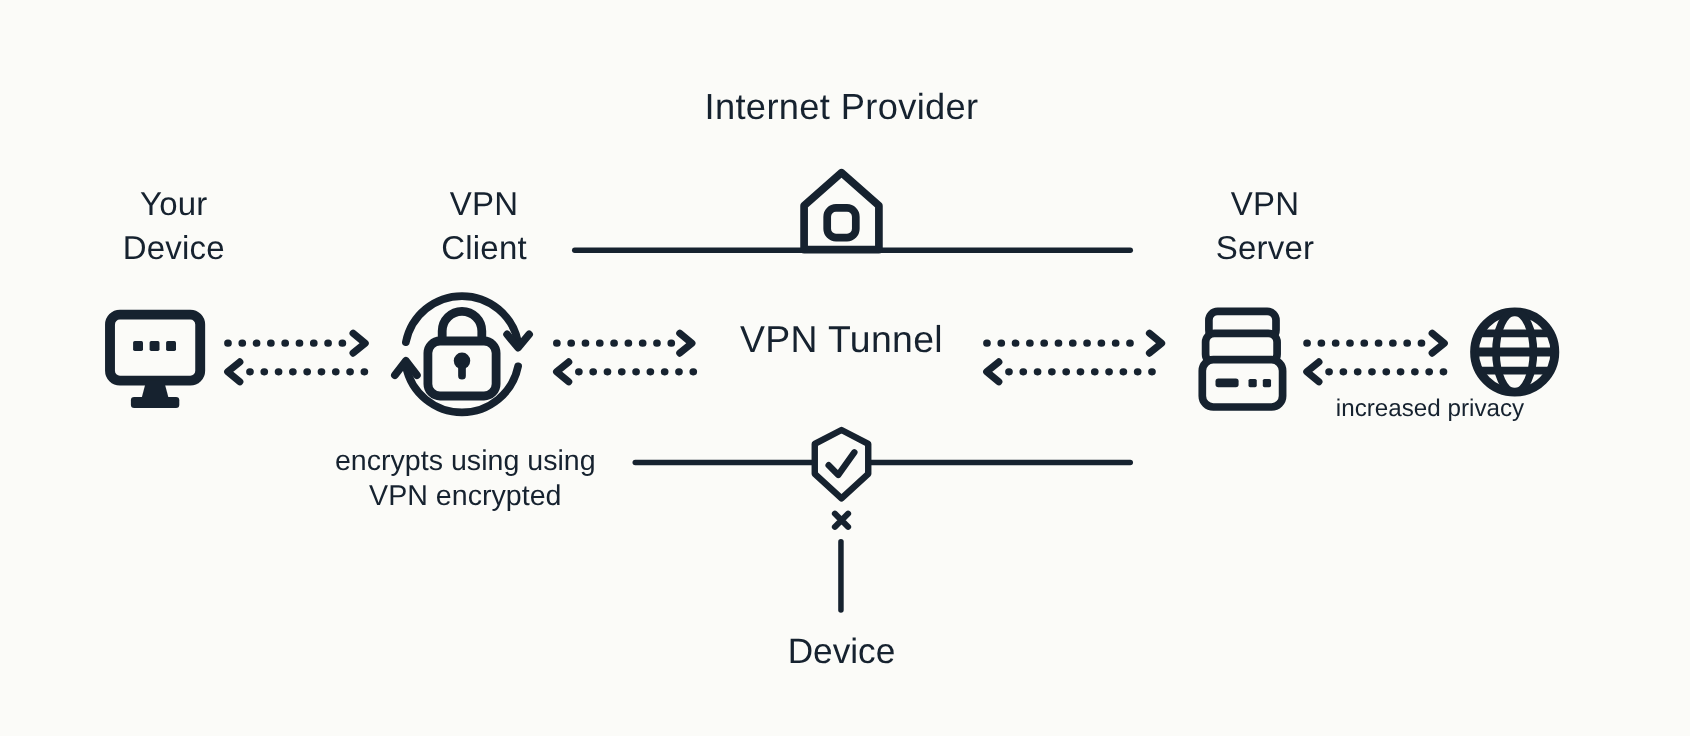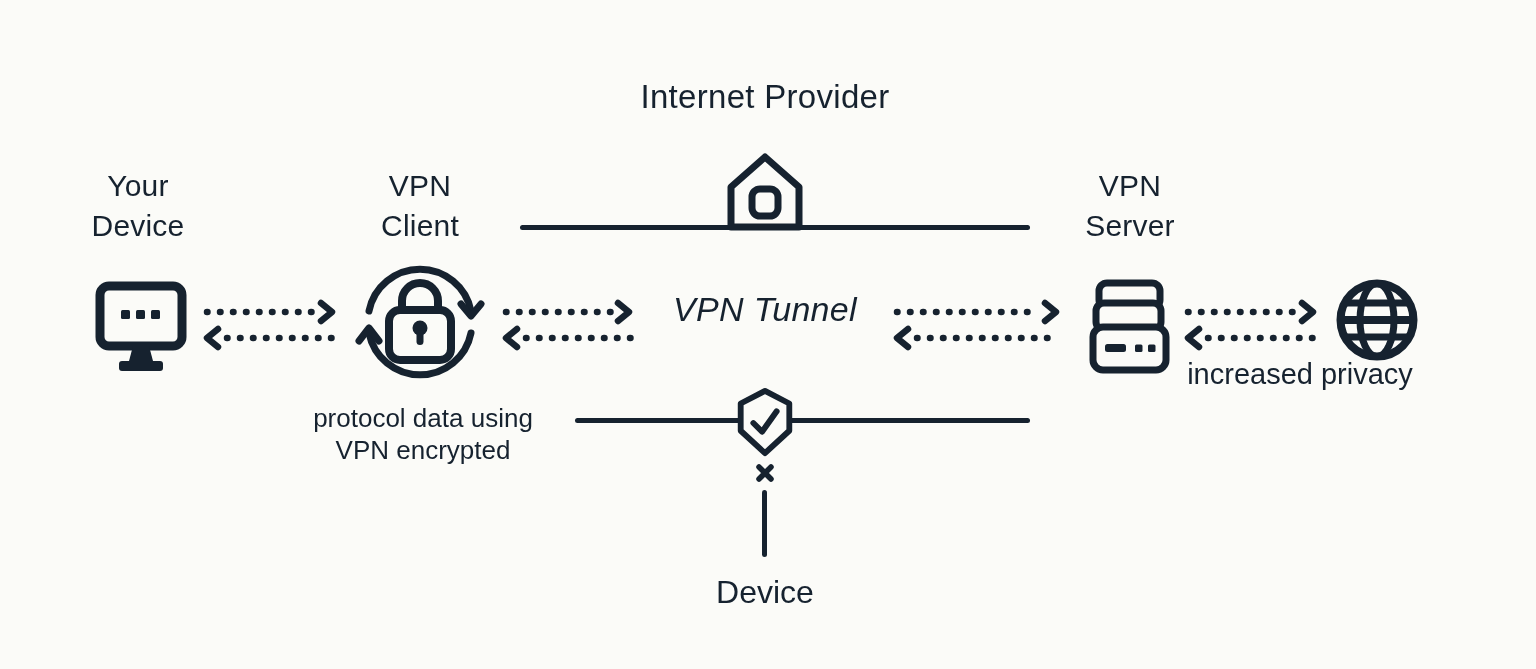--- a/index.html
+++ b/index.html
@@ -7,25 +7,25 @@
     width:1536px;height:669px;
     background:#FBFBF8;
     font-family:"Liberation Sans", sans-serif;
     color:#16222F;
     position:relative;
     overflow:hidden;
   }
   .stage{position:absolute;inset:0;}
   .abs{position:absolute;}
   .ctr{transform:translateX(-50%);text-align:center;}
-  .label{font-size:30px;line-height:40px;font-weight:500;letter-spacing:.2px;}
+  .label{font-size:30px;line-height:40px;font-weight:500;letter-spacing:.2px;margin-left:20px;}
   .title{font-size:33px;font-weight:400;letter-spacing:.3px;}
-  .tunnel-label{font-size:34px;font-weight:500;letter-spacing:.3px;font-style:italic;}
+  .tunnel-label{font-size:34px;font-weight:500;letter-spacing:.3px;}
   .caption{font-size:26px;line-height:32px;font-weight:400;}
-  .caption-lg{font-size:29px;font-weight:400;}
+  .caption-lg{font-size:22px;font-weight:400;}
   .hackers{font-size:32px;font-weight:500;}
   .rail{background:#16222F;height:5px;border-radius:3px;}
   .vline{background:#16222F;width:5px;border-radius:3px;}
   svg{display:block;overflow:visible;}
 </style>
 </head>
 <body>
 
 <div class="stage">
 
@@ -44,21 +44,21 @@
     <div>Client</div>
   </div>
   <div class="abs ctr label" style="left:1130px;top:166px;">
     <div>VPN</div>
     <div>Server</div>
   </div>
 
   <div class="abs ctr tunnel-label" style="left:765px;top:290px;">VPN Tunnel</div>
 
   <div class="abs ctr caption" style="left:423px;top:402px;">
-    <div>protocol data using</div>
+    <div>encrypts using using</div>
     <div>VPN encrypted</div>
   </div>
   <div class="abs ctr caption-lg" style="left:1300px;top:358px;">increased privacy</div>
   <div class="abs ctr hackers" style="left:765px;top:574px;">Device</div>
 
   <div class="abs" style="left:95px;top:281px;">
     <svg width="92" height="92" viewBox="0 0 92 92">
       <rect x="5" y="5" width="82" height="60" rx="9" fill="#FBFBF8" stroke="#16222F" stroke-width="9"></rect>
       <rect x="26" y="29" width="9" height="9" rx="1.5" fill="#16222F"></rect>
       <rect x="41" y="29" width="9" height="9" rx="1.5" fill="#16222F"></rect>

